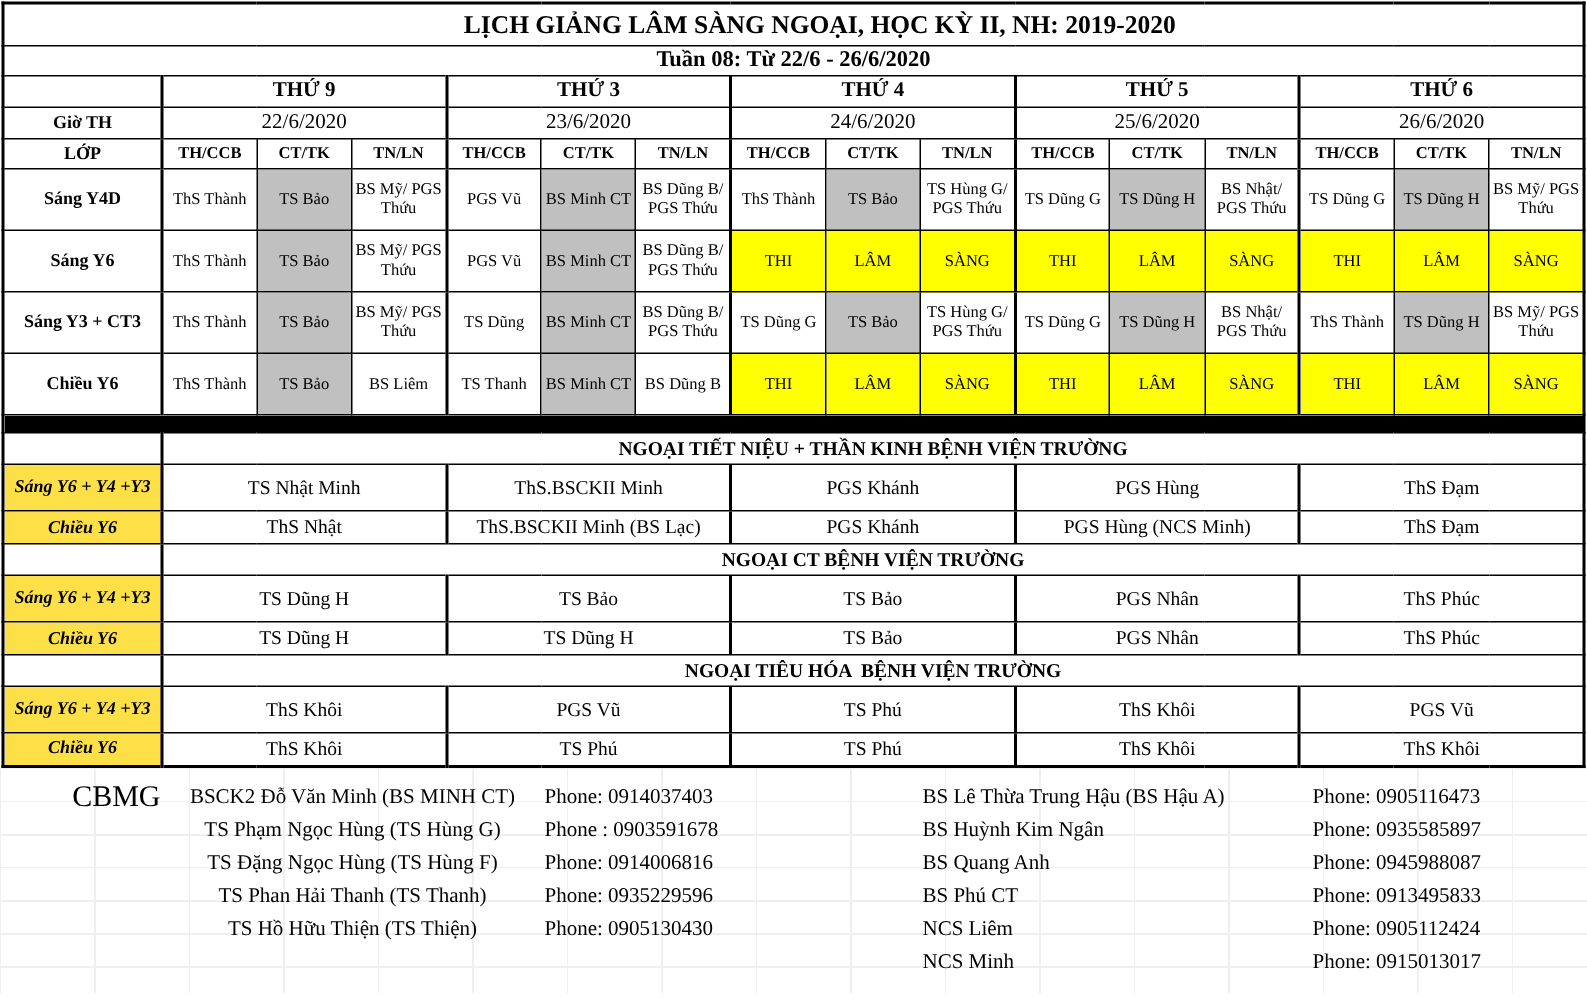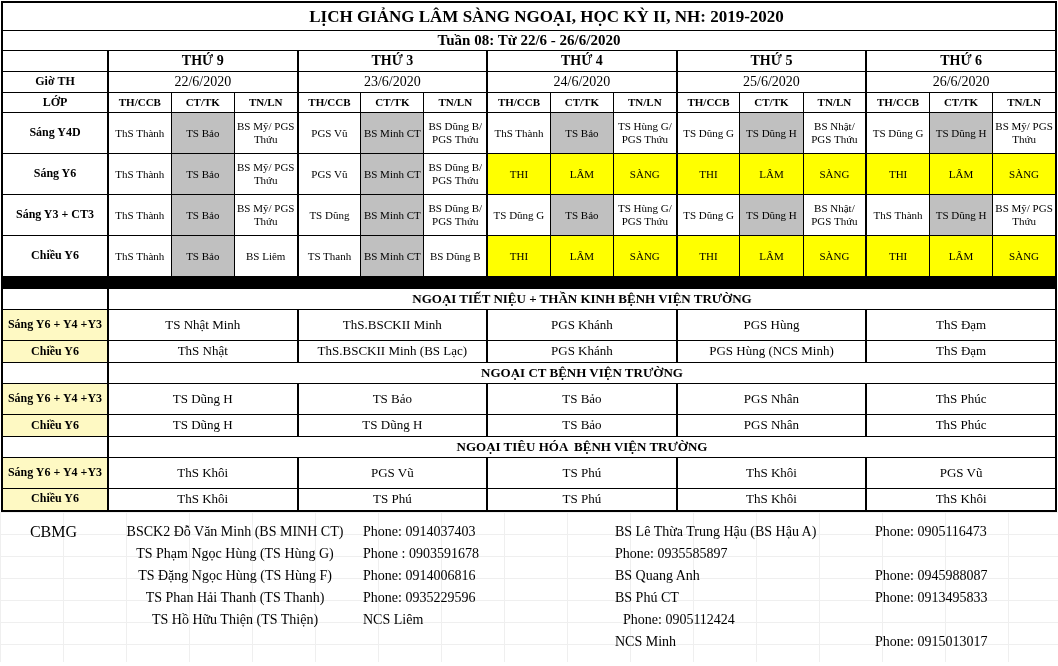--- a/index.html
+++ b/index.html
@@ -17,30 +17,30 @@
   .date{font-size:14px;}
   .sub{font-size:11px;}
   .lbl{font-size:12px;border-right:2px solid #000;}
   .dstart{border-left:2px solid #000;}
   .cell{font-size:11px;}
   .bg-g{background:#c0c0c0;}
   .bg-y{background:#ffff00;}
   .bar{background:#000;border-color:#000;}
   .sect{font-size:13px;white-space:pre;}
   .scell{font-size:13px;}
-  .slbl{background:#fef9c3;}
+  .slbl{background:#fde047;font-style:italic;}
   tr.r-title{height:27px;} tr.r-week{height:20px;} tr.r-thu{height:21px;}
   tr.r-date{height:21px;} tr.r-lop{height:20px;} tr.r-main{height:41px;margin-top:28px;}
   tr.r-bar{height:12px;} tr.r-sect{height:21px;} tr.r-sang{height:31px;} tr.r-chieu{height:22px;}
   .cbmg{position:relative;width:1058px;height:150px;box-sizing:border-box;padding-top:9px;
         background-image:
           repeating-linear-gradient(to bottom,#efefef 0 1px,transparent 1px 22px),
           repeating-linear-gradient(to right,#efefef 0 1px,transparent 1px 63px);}
   .cb-line{display:flex;height:22px;align-items:center;font-size:14px;}
-  .cb-l0{width:107px;text-align:center;font-size:16px;box-sizing:border-box;}
+  .cb-l0{width:107px;text-align:right;font-size:20px;box-sizing:border-box;}
   .cb-n1{width:248px;padding-left:8px;box-sizing:border-box;white-space:nowrap;text-align:center;}
   .cb-p1{width:252px;padding-left:8px;box-sizing:border-box;white-space:nowrap;}
   .cb-n2{width:260px;padding-left:8px;box-sizing:border-box;white-space:nowrap;}
   .cb-p2{flex:1;padding-left:8px;box-sizing:border-box;white-space:nowrap;}
 </style>
 </head>
 <body>
 
 <table class="sched">
   <colgroup>
@@ -247,39 +247,41 @@
         <div class="cb-l0">CBMG</div>
         <div class="cb-n1">BSCK2 Đỗ Văn Minh (BS MINH CT)</div>
         <div class="cb-p1">Phone: 0914037403</div>
         <div class="cb-n2">BS Lê Thừa Trung Hậu (BS Hậu A)</div>
         <div class="cb-p2">Phone: 0905116473</div>
       </div>
       <div class="cb-line">
         <div class="cb-l0"></div>
         <div class="cb-n1">TS Phạm Ngọc Hùng (TS Hùng G)</div>
         <div class="cb-p1">Phone : 0903591678</div>
+        <div class="cb-n2">BS Huỳnh Kim Ngân</div>
         <div class="cb-p2">Phone: 0935585897</div>
       </div>
       <div class="cb-line">
         <div class="cb-l0"></div>
         <div class="cb-n1">TS Đặng Ngọc Hùng (TS Hùng F)</div>
         <div class="cb-p1">Phone: 0914006816</div>
         <div class="cb-n2">BS Quang Anh</div>
         <div class="cb-p2">Phone: 0945988087</div>
       </div>
       <div class="cb-line">
         <div class="cb-l0"></div>
         <div class="cb-n1">TS Phan Hải Thanh (TS Thanh)</div>
         <div class="cb-p1">Phone: 0935229596</div>
         <div class="cb-n2">BS Phú CT</div>
         <div class="cb-p2">Phone: 0913495833</div>
       </div>
       <div class="cb-line">
         <div class="cb-l0"></div>
         <div class="cb-n1">TS Hồ Hữu Thiện (TS Thiện)</div>
+        <div class="cb-p1">Phone: 0905130430</div>
         <div class="cb-n2">NCS Liêm</div>
         <div class="cb-p2">Phone: 0905112424</div>
       </div>
       <div class="cb-line">
         <div class="cb-l0"></div>
         <div class="cb-n1"></div>
         <div class="cb-p1"></div>
         <div class="cb-n2">NCS Minh</div>
         <div class="cb-p2">Phone: 0915013017</div>
       </div>

